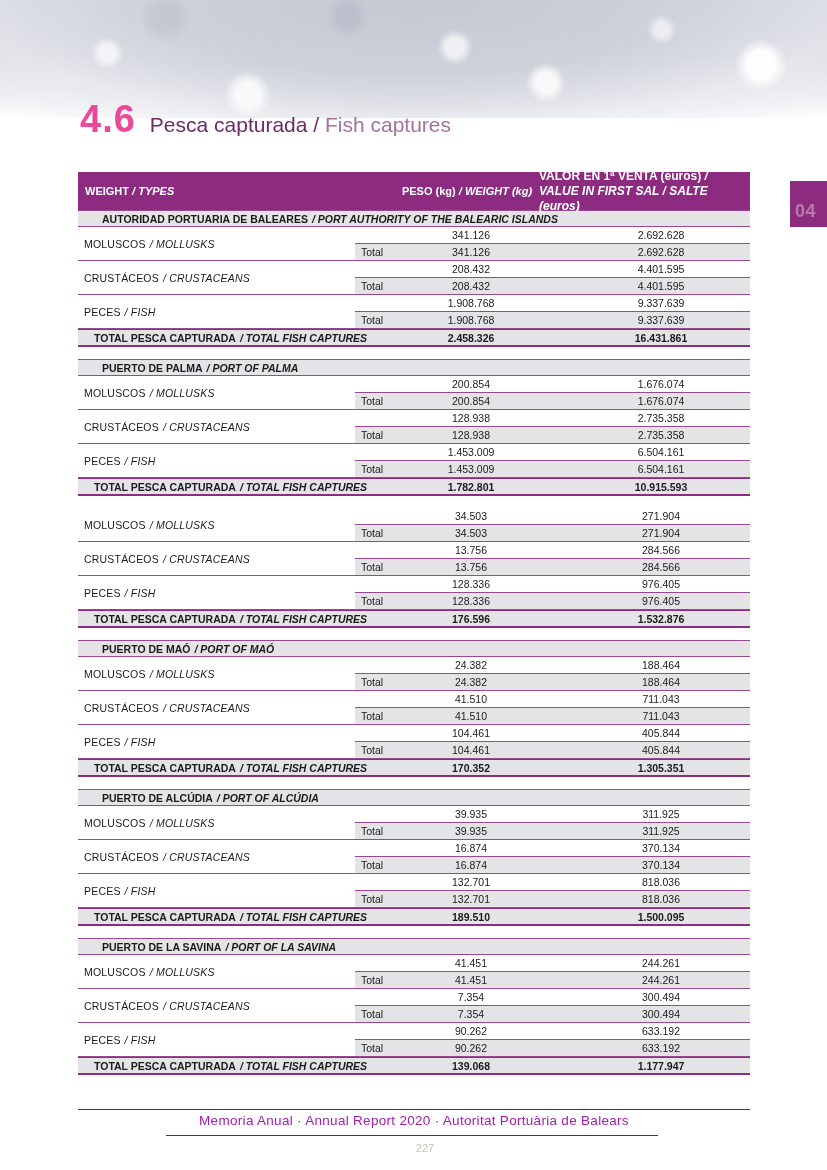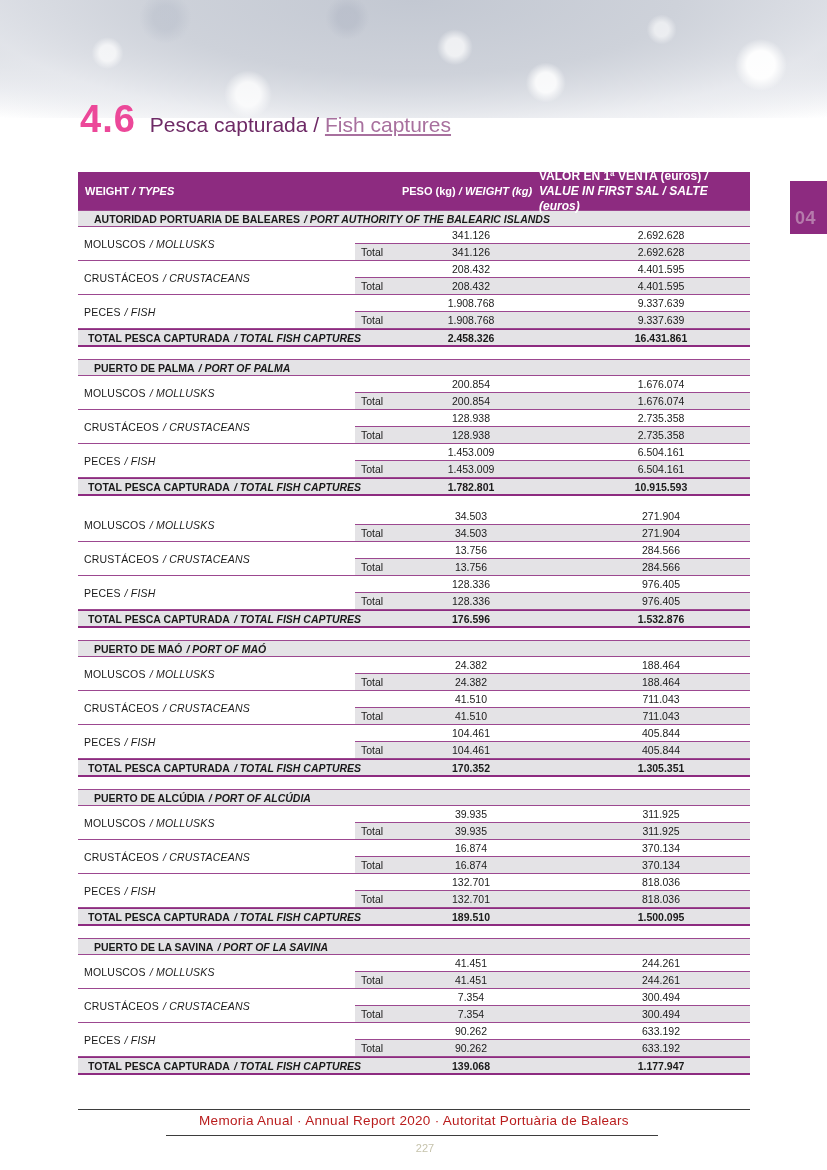--- a/index.html
+++ b/index.html
@@ -19,47 +19,47 @@
       radial-gradient(circle at 30% 80%, rgba(255,255,255,.8) 0 12px, rgba(255,255,255,0) 24px),
       radial-gradient(circle at 13% 45%, rgba(255,255,255,.7) 0 8px, rgba(255,255,255,0) 16px),
       radial-gradient(circle at 80% 25%, rgba(255,255,255,.6) 0 7px, rgba(255,255,255,0) 15px),
       radial-gradient(circle at 42% 15%, rgba(176,182,196,.5) 0 10px, rgba(176,182,196,0) 22px),
       radial-gradient(circle at 20% 15%, rgba(186,192,204,.55) 0 12px, rgba(186,192,204,0) 26px),
       radial-gradient(ellipse at 50% 0%, #c3c8d2 0%, #ced2da 45%, rgba(230,232,237,.7) 75%, rgba(255,255,255,0) 100%),
       linear-gradient(180deg, #c9cdd6 0%, #d9dce2 45%, #f1f2f5 80%, #ffffff 100%);
   }
   
   .tab04 {
-    position:absolute; right:0; top:181px; width:37px; height:53px;
+    position:absolute; right:0; top:181px; width:37px; height:46px;
     background:#8D2B80; color:#B67BAC;
     font-size:18px; font-weight:bold; letter-spacing:.5px;
     display:flex; align-items:flex-end; padding:0 0 5px 5px;
   }
   
   .title-block { position:absolute; left:80px; top:98px; display:flex; align-items:baseline; }
   .title-num  { font-size:38px; font-weight:bold; color:#ec4899; letter-spacing:1px; }
   .title-text { font-size:21px; margin-left:14px; color:#6E2A66; }
-  .title-en   { color:#A8709E;text-decoration:underline; }
+  .title-en   { color:#A8709E; }
   
   .table { position:absolute; left:78px; top:172px; width:672px; }
   .thead {
     position:relative; height:38px; background:#8D2B80; color:#ffffff;
     font-size:11px; font-weight:bold;
   }
   .th-types { position:absolute; left:7px; top:50%; transform:translateY(-50%); }
   .th-peso  { position:absolute; left:389px; top:50%; transform:translate(-50%,-50%); white-space:nowrap; }
   .th-valor { position:absolute; left:567px; top:50%; transform:translate(-50%,-50%);
               width:212px; text-align:left; font-size:12px; line-height:1.25; }
   .en { font-style:italic; }
   .sec { margin-top:0; }
   .sec + .sec { margin-top:12px; }
   .sec-header {
     height:17px; background:#E4E3E6;
     border-top:1px solid #9C4890; border-bottom:1px solid #9C4890;
-    display:flex; align-items:center; padding-left:16px;
+    display:flex; align-items:center; padding-left:24px;
     font-size:10.5px; font-weight:bold; white-space:nowrap;
   }
   .sec-header .en { margin-left:4px; }
   .group { position:relative; border-bottom:1px solid #9C4890; }
   .species-label {
     position:absolute; left:6px; top:0; height:33px;
     display:flex; align-items:center; font-size:10.5px; letter-spacing:.2px; white-space:nowrap;
   }
   .species-label .en { margin-left:4px; }
   .grow { display:grid; grid-template-columns:292px 202px 178px; height:16px; align-items:center; font-size:10.5px; }
@@ -70,28 +70,28 @@
     content:""; position:absolute; left:277px; right:0; top:0; bottom:0;
     background:#E4E3E6; border-top:1px solid #9C4890;
   }
   .r2 .tlabel { position:absolute; left:283px; top:50%; transform:translateY(-50%); z-index:1; font-size:10.5px; }
   .grand {
     position:relative; height:18px; background:#E4E3E6;
     border-top:1px solid #8D2B80; border-bottom:2px solid #8D2B80;
     display:grid; grid-template-columns:292px 202px 178px; align-items:center;
     font-size:10.5px; font-weight:bold;
   }
-  .grand .glabel { grid-column:1; padding-left:10px; white-space:nowrap; }
+  .grand .glabel { grid-column:1; padding-left:16px; white-space:nowrap; }
   .grand .peso   { grid-column:2; text-align:center; }
   .grand .valor  { grid-column:3; text-align:center; }
   .grand .en { margin-left:4px; }
   
   .footer-rule      { position:absolute; left:78px; top:1109px; width:672px; height:1px; background:#3d3d3d; }
   .footer-text      { position:absolute; left:78px; top:1113px; width:672px; text-align:center;
-                      font-size:13.5px; color:#b91c1c; letter-spacing:.3px; }
+                      font-size:13.5px; color:#a21caf; letter-spacing:.3px; }
   .footer-underline { position:absolute; left:166px; top:1135px; width:492px; height:1px; background:#3d3d3d; }
   .page-num         { position:absolute; left:0; top:1142px; width:827px; text-align:center;
                       font-size:11px; color:#C6C3AC;padding-left:23px; }
 </style>
 </head>
 <body>
 
 <div class="page">
 
   <div class="banner"></div>

